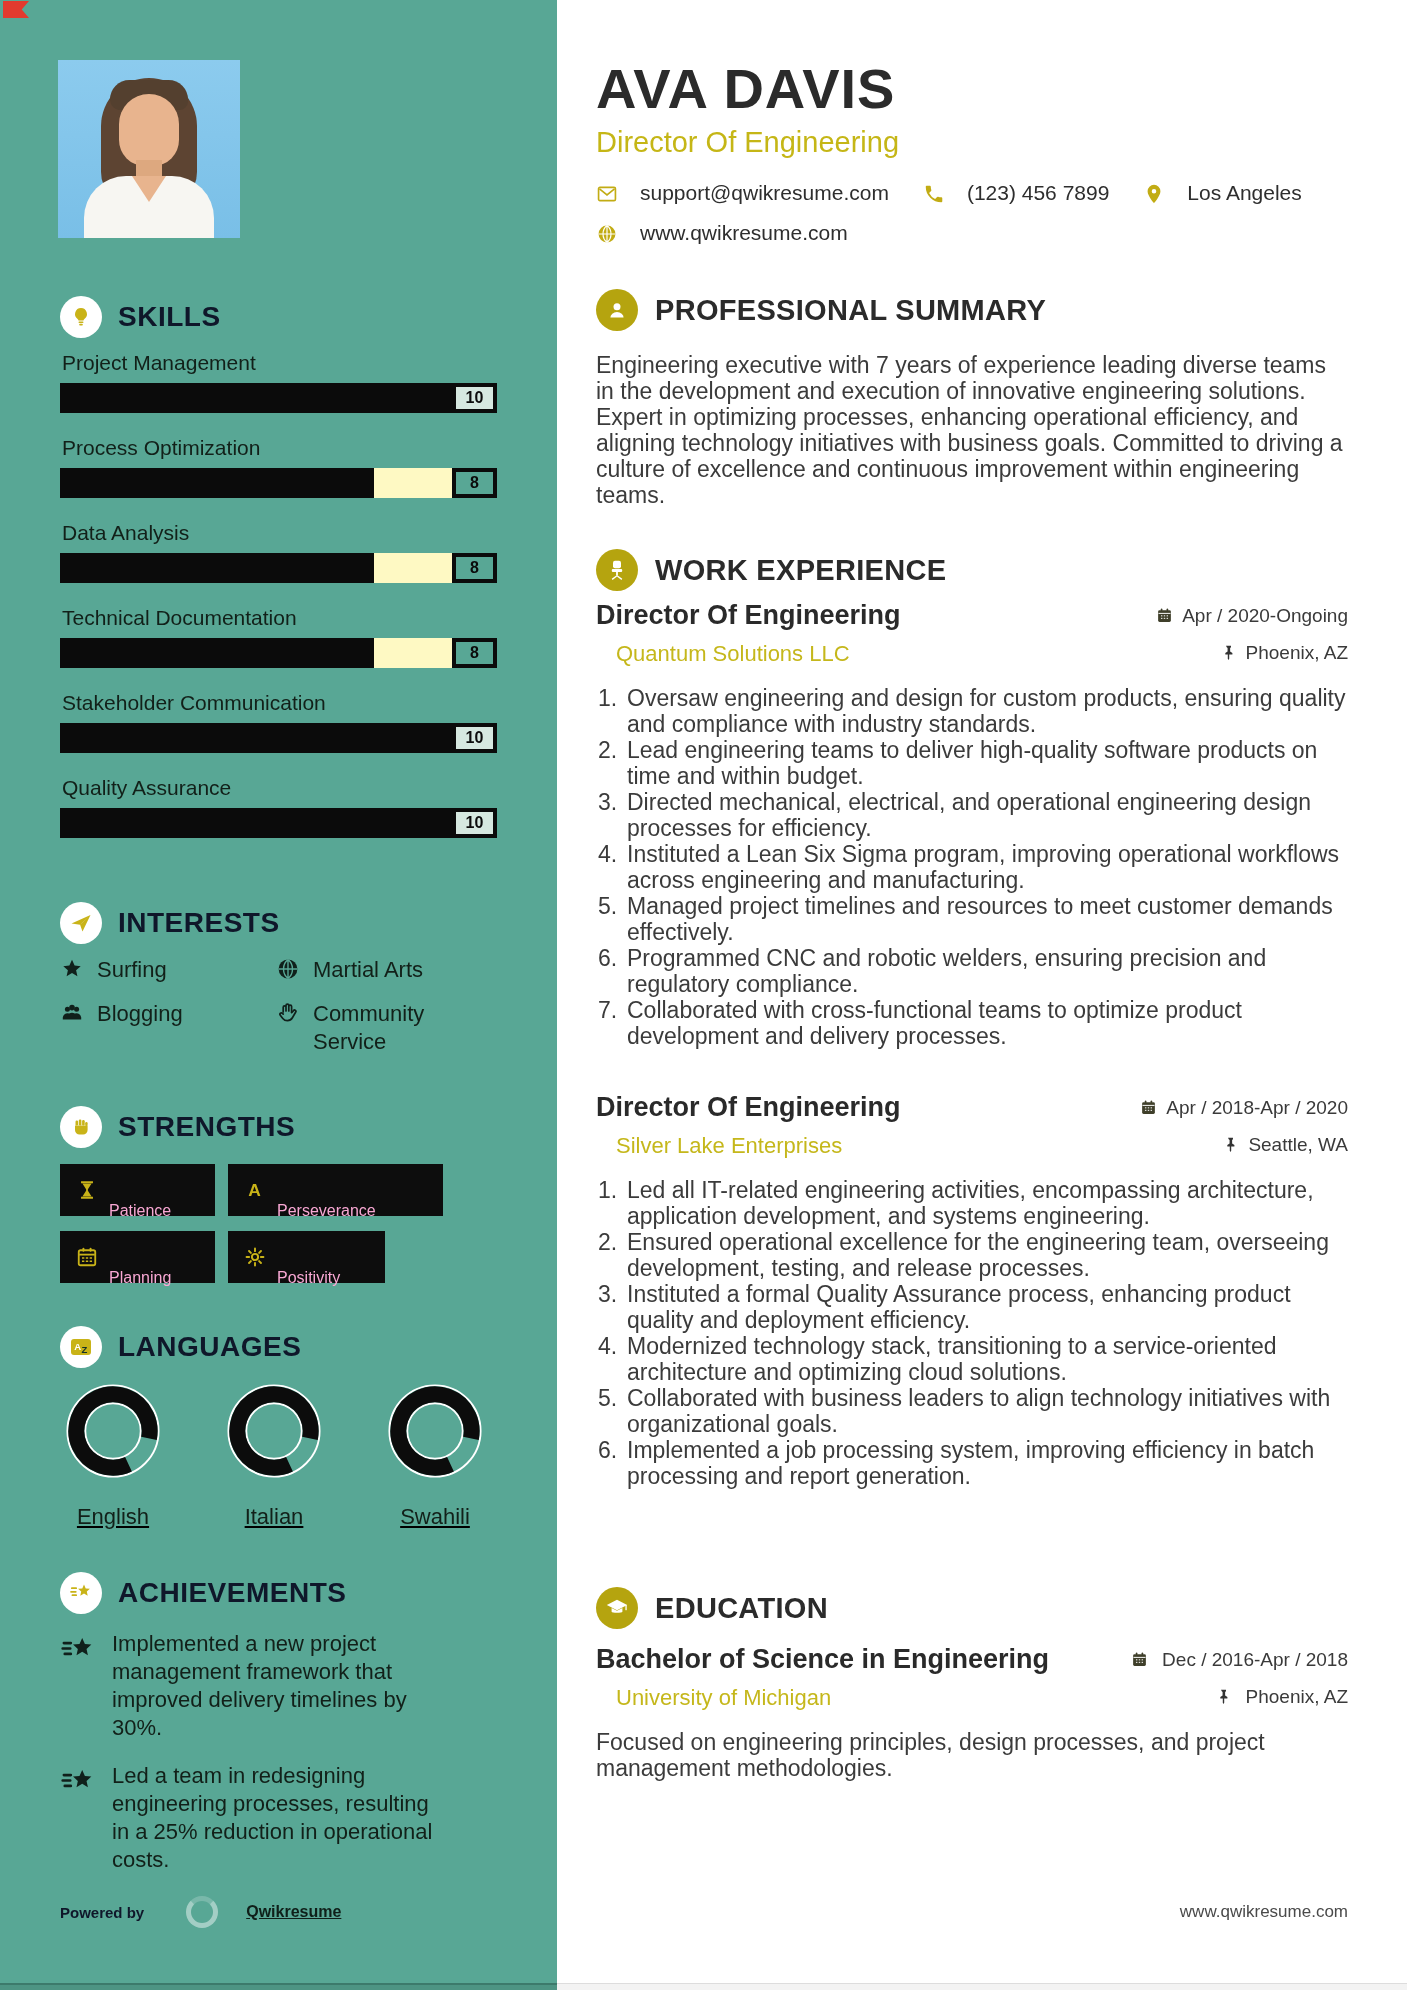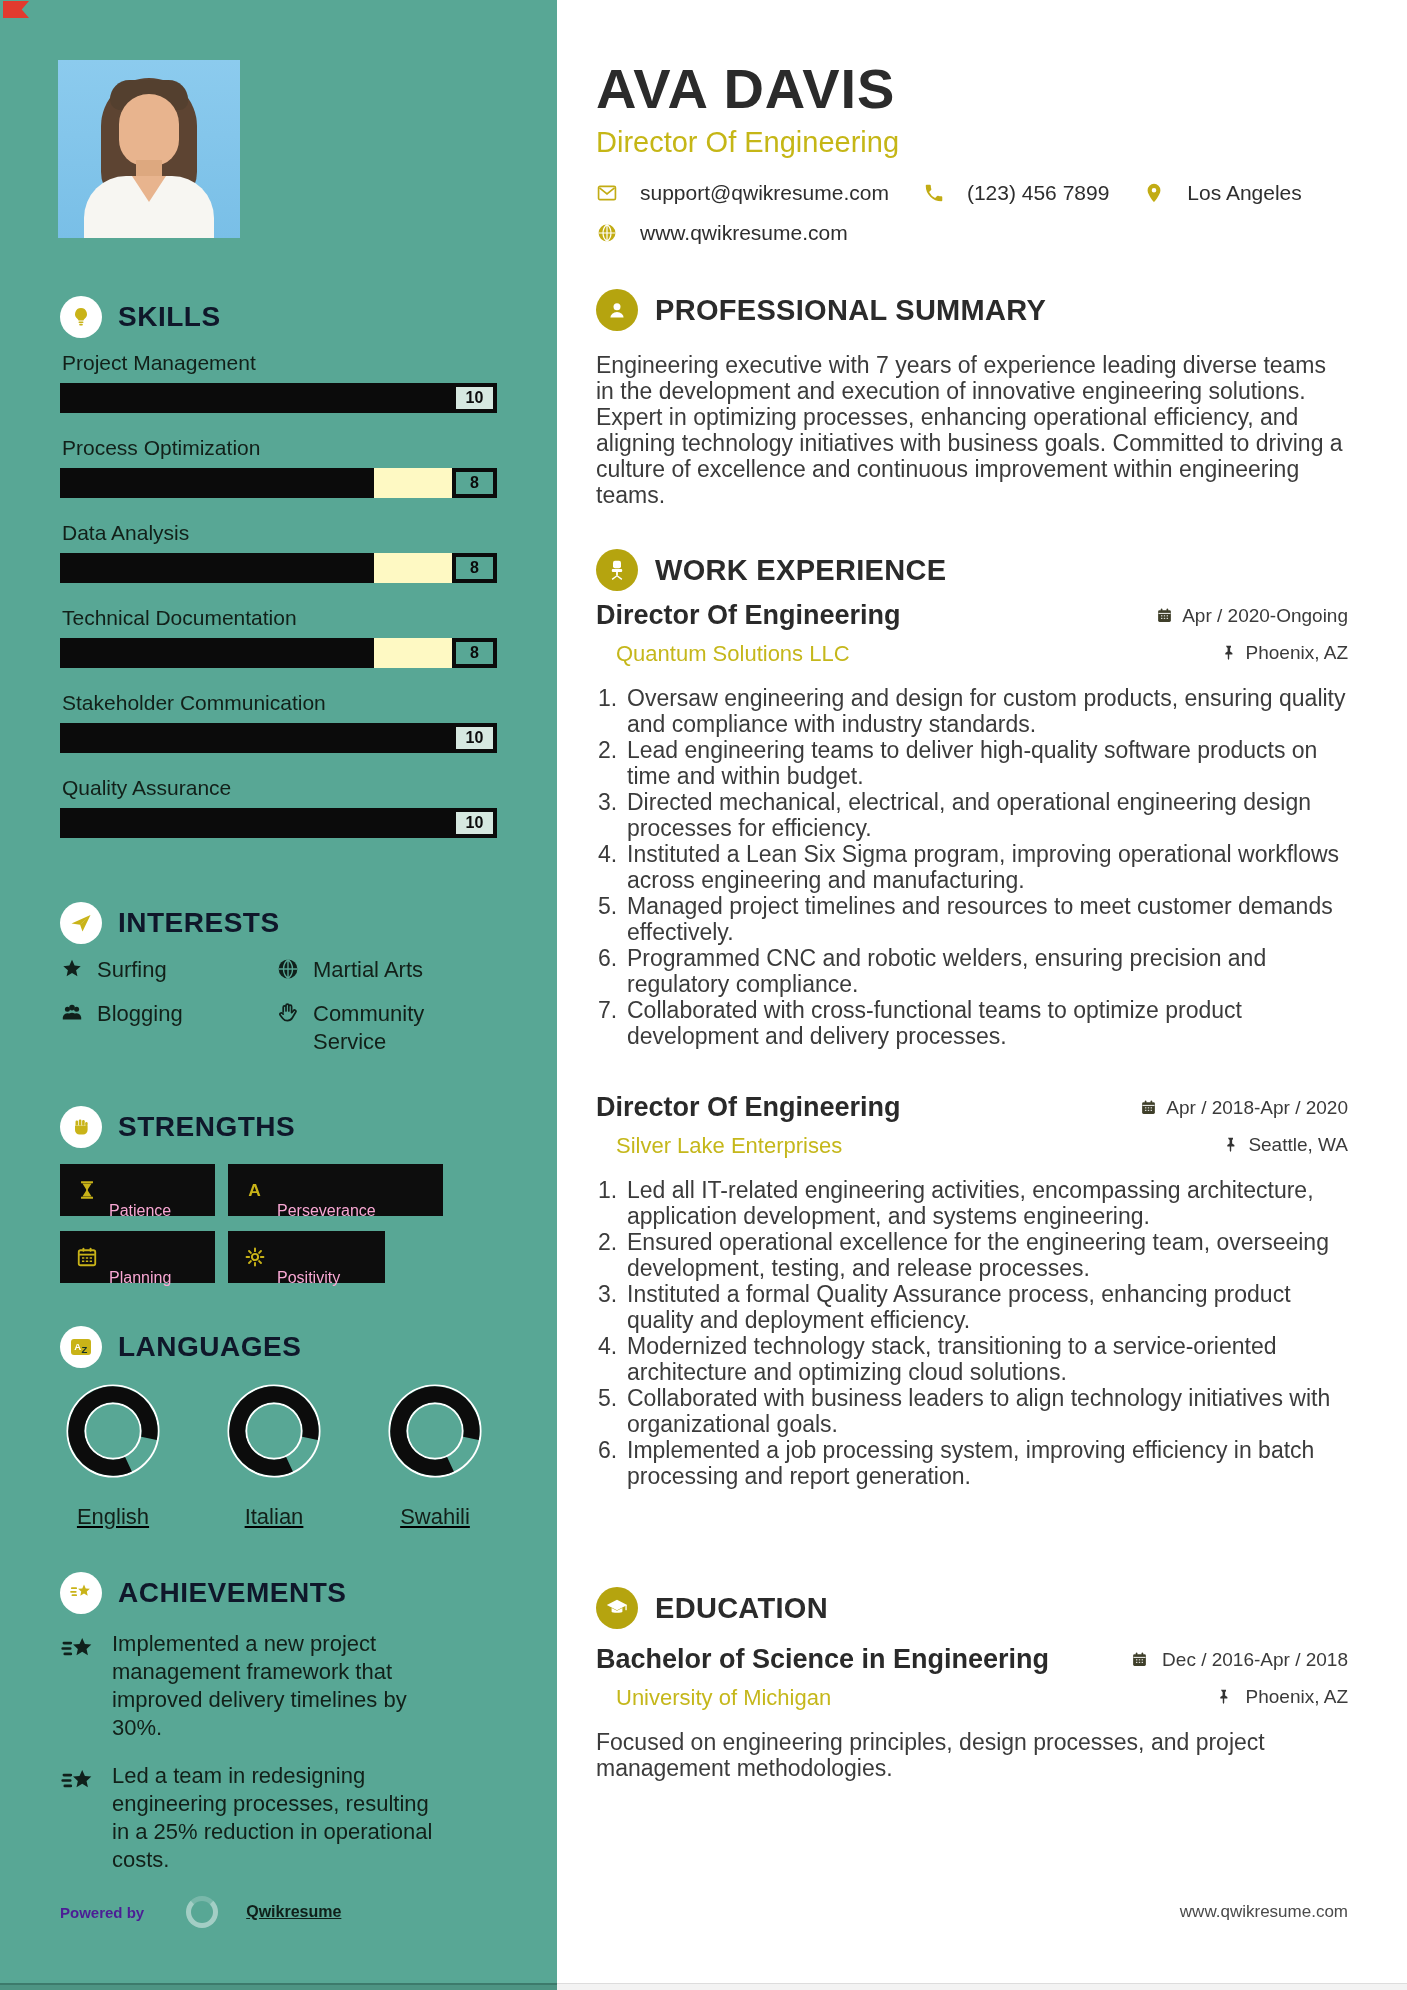--- a/index.html
+++ b/index.html
@@ -53,30 +53,30 @@
   .donut-row{display:flex;gap:67px;padding-left:6px;margin-top:16px;text-decoration:underline;}
   .donut-box{width:94px;text-align:center;}
   .donut-label{font-size:22px;color:#122019;margin-top:22px;}
   
   .ach-item{display:flex;gap:16px;margin-top:16px;}
   .ach-item.second{margin-top:20px;}
   .ach-item svg{width:36px;height:36px;flex:0 0 36px;margin-top:2px;}
   .ach-text{font-size:22px;line-height:28px;color:#122019;max-width:335px;}
   
   .side-footer{position:absolute;left:60px;top:1896px;display:flex;align-items:center;gap:14px;}
-  .powered{font-size:15px;font-weight:bold;color:#4c1d95;}
+  .powered{font-size:15px;font-weight:bold;color:#0f172a;}
   .brand-ring{width:22px;height:22px;border:5px solid rgba(255,255,255,.45);border-radius:50%;
               border-top-color:rgba(255,255,255,.2);margin-left:28px;}
   .brand-link{font-size:16px;font-weight:bold;color:#0f1f19;text-decoration:underline;margin-left:14px;text-align:right;}
   
   .main{position:absolute;left:557px;top:0;width:850px;height:1990px;background:#ffffff;}
   .mx{position:absolute;left:39px;width:752px;}
   .name{font-size:56px;font-weight:800;letter-spacing:1px;color:#2b2b2b;line-height:1.1;}
   .role{font-size:29px;color:#c5b616;margin-top:6px;}
-  .contact-row{display:flex;align-items:center;margin-top:22px;}
+  .contact-row{display:flex;align-items:flex-end;margin-top:22px;}
   .contact-row.second{margin-top:16px;}
   .c-icon{width:22px;height:22px;margin-right:22px;flex:0 0 22px;}
   .c-icon svg{width:22px;height:22px;}
   .c-text{font-size:21px;color:#2e2e2e;}
   .c-gap{width:34px;}
   .m-sec-head{display:flex;align-items:center;gap:17px;height:44px;}
   .m-sec-title{font-size:29px;font-weight:bold;letter-spacing:.3px;color:#2b2b2b;}
   .summary-text{font-size:23px;line-height:26px;color:#3b3b3b;margin-top:20px;}
   .job-head{display:flex;justify-content:space-between;align-items:baseline;}
   .job-title{font-size:27px;font-weight:bold;color:#2a2a2a;}

